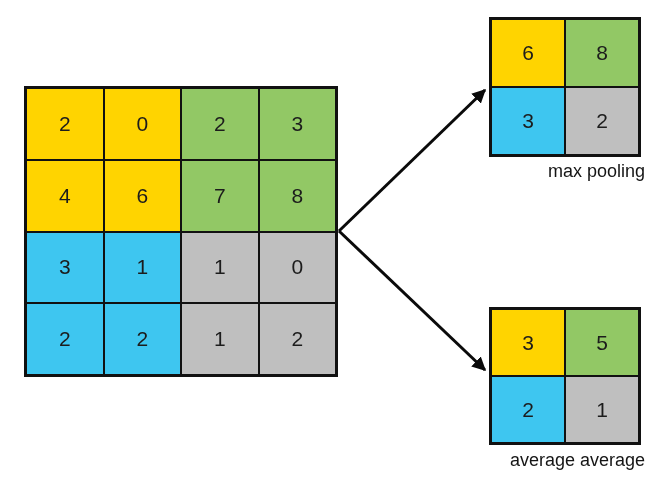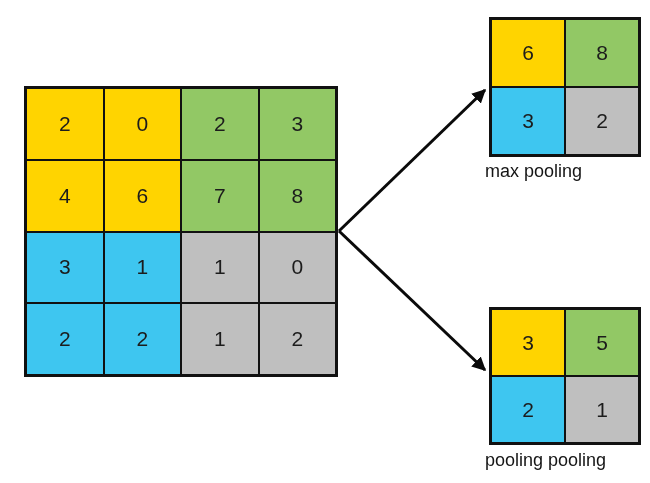--- a/index.html
+++ b/index.html
@@ -21,21 +21,21 @@
   }
   #max-grid{
     left:489px;top:17px;width:152px;height:140px;
     grid-template-columns:repeat(2,1fr);grid-template-rows:repeat(2,1fr);
   }
   #avg-grid{
     left:489px;top:307px;width:152px;height:138px;
     grid-template-columns:repeat(2,1fr);grid-template-rows:repeat(2,1fr);
   }
   .pool-label{
-    position:absolute;width:160px;text-align:left;
+    position:absolute;width:160px;text-align:right;
     font-size:18px;color:#151515;white-space:nowrap;
   }
   #max-label{left:485px;top:161px;}
   #avg-label{left:485px;top:450px;}
   #arrows{position:absolute;left:0;top:0;width:650px;height:483px;pointer-events:none;}
 </style>
 </head>
 <body>
 
 <div id="input-grid" class="grid">
@@ -67,21 +67,21 @@
   <div class="cell" style="background: rgb(191, 191, 191);">2</div>
 </div>
 <div id="max-label" class="pool-label">max pooling</div>
 
 <div id="avg-grid" class="grid">
   <div class="cell" style="background: rgb(255, 212, 0);">3</div>
   <div class="cell" style="background: rgb(146, 200, 101);">5</div>
   <div class="cell" style="background: rgb(62, 198, 240);">2</div>
   <div class="cell" style="background: rgb(191, 191, 191);">1</div>
 </div>
-<div id="avg-label" class="pool-label">pooling pooling</div>
+<div id="avg-label" class="pool-label">average average</div>
 
 <svg id="arrows" viewBox="0 0 650 483" xmlns="http://www.w3.org/2000/svg">
   <defs>
     <marker id="ah" viewBox="0 0 10 10" refX="9" refY="5" markerWidth="4.6" markerHeight="4.6" orient="auto">
       <path d="M0,0 L10,5 L0,10 z" fill="#0a0a0a"></path>
     </marker>
   </defs>
   <line x1="339" y1="231" x2="485" y2="90" stroke="#0a0a0a" stroke-width="3" marker-end="url(#ah)"></line>
   <line x1="339" y1="231" x2="485" y2="370" stroke="#0a0a0a" stroke-width="3" marker-end="url(#ah)"></line>
 </svg>

